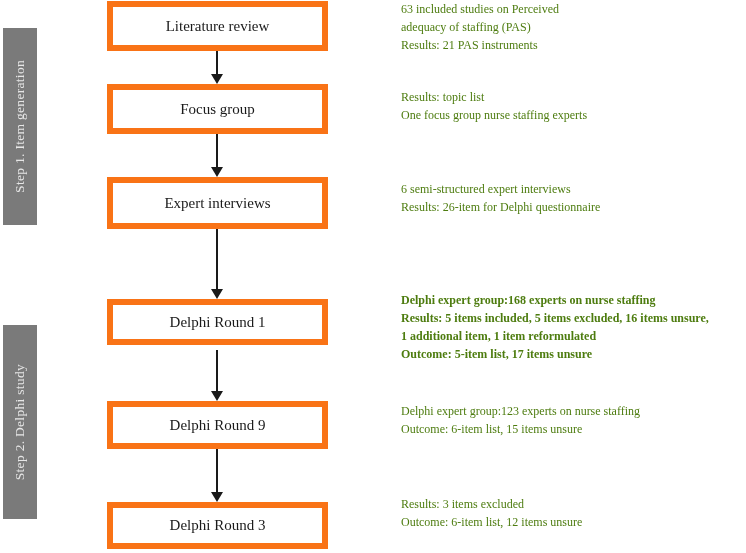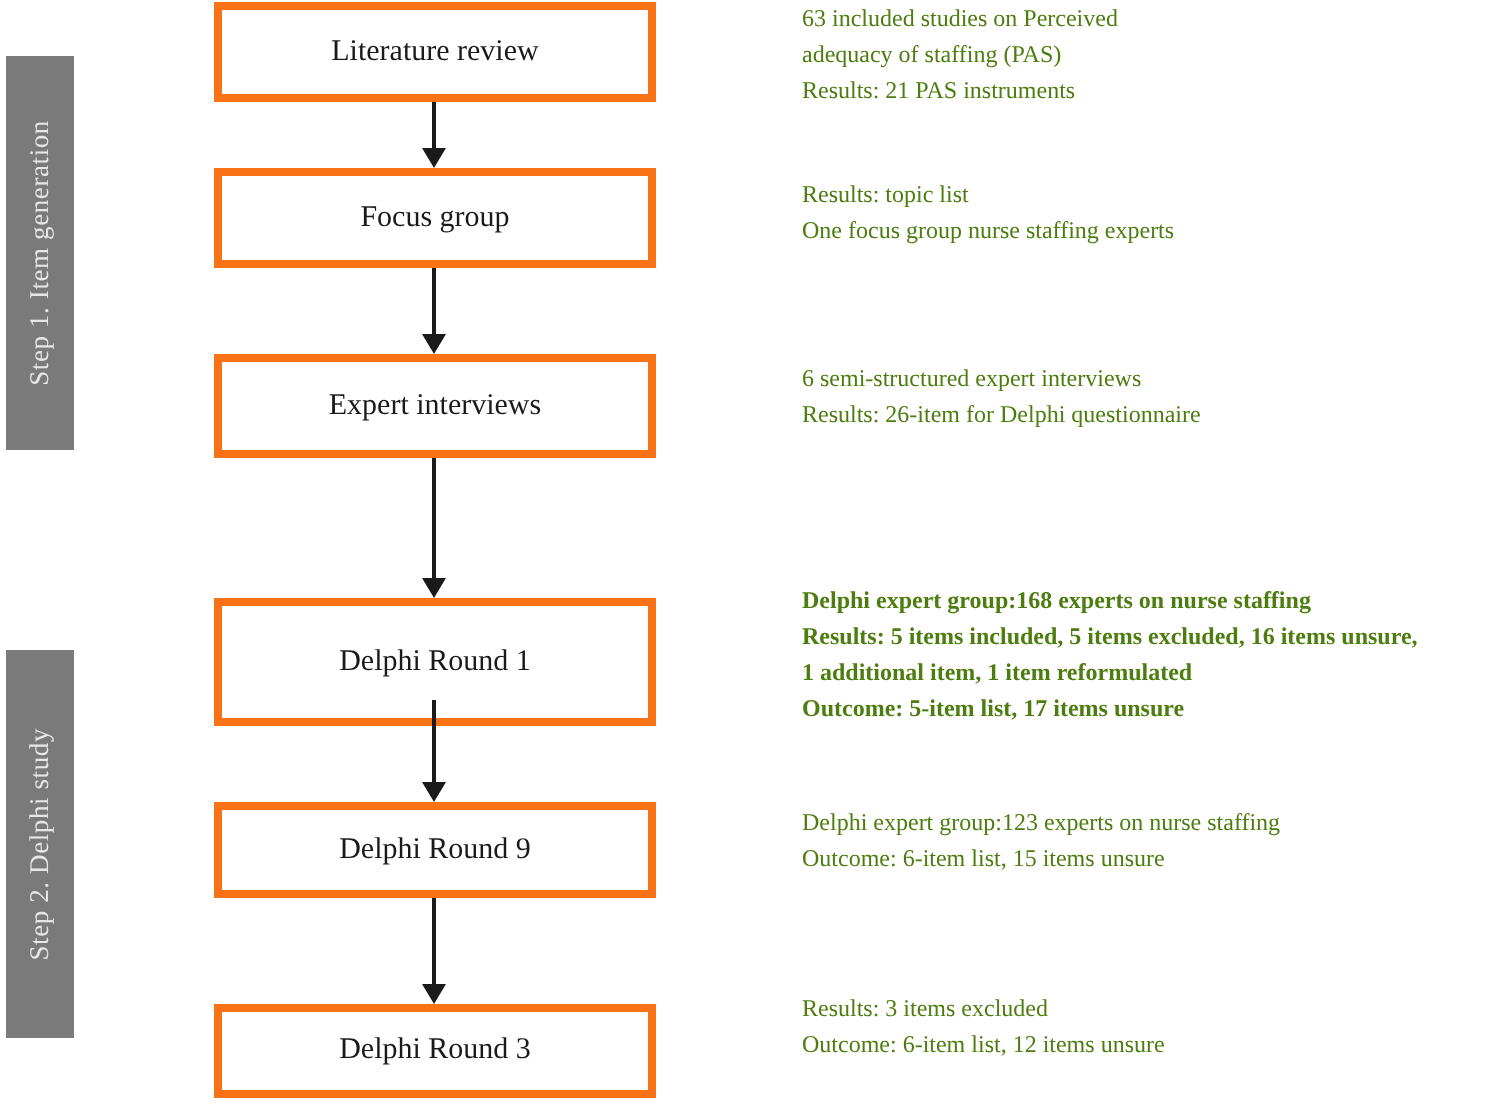--- a/index.html
+++ b/index.html
@@ -34,31 +34,31 @@
     letter-spacing: 0.3px;
     white-space: nowrap;
   }
 
   
   .node {
     position: absolute;
     left: 107px;
     width: 221px;
     background: #ffffff;
-    border: 4px solid #f97316;
+    border: 6px solid #f97316;
     display: flex;
     align-items: center;
     justify-content: center;
     font-size: 15px;
     color: #1a1a1a;
   }
   .node-1 { top: 1px;   height: 50px; }
   .node-2 { top: 84px;  height: 50px; }
   .node-3 { top: 177px; height: 52px; }
-  .node-4 { top: 299px; height: 64px; }
+  .node-4 { top: 299px; height: 46px; }
   .node-5 { top: 401px; height: 48px; }
   .node-6 { top: 502px; height: 47px; justify-content: center; }
 
   
   .arrow {
     position: absolute;
     left: 211px;
     width: 12px;
     display: flex;
     flex-direction: column;

